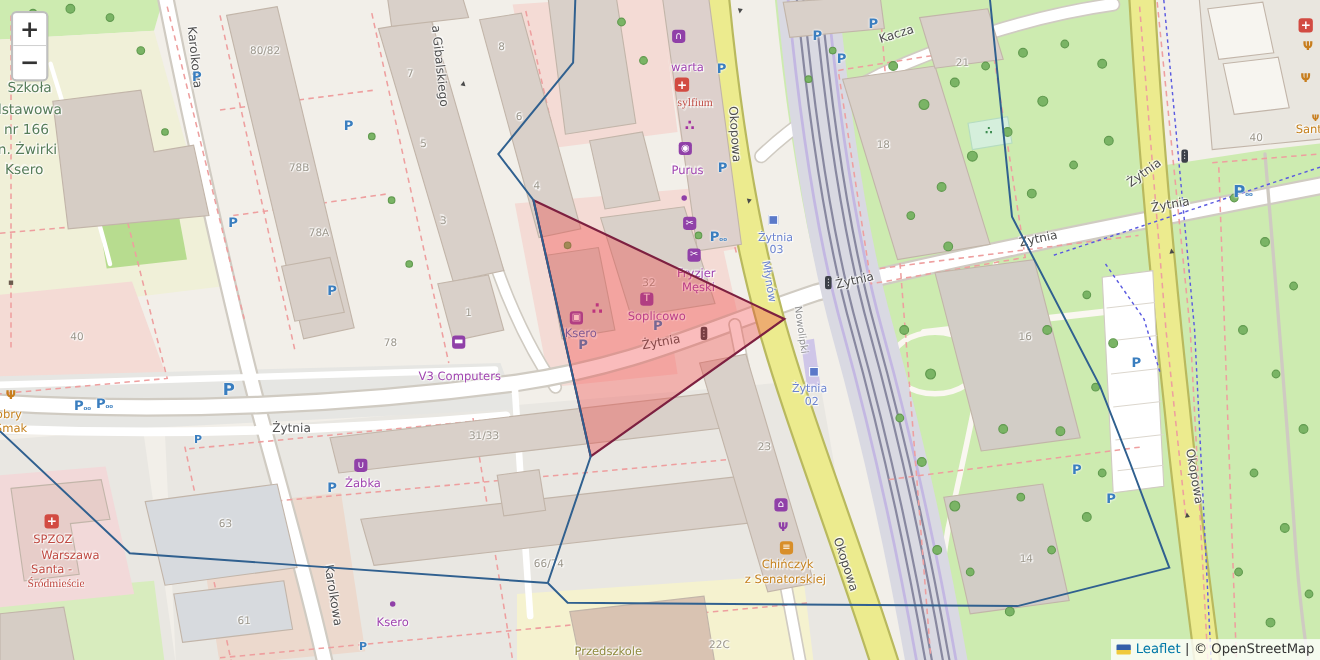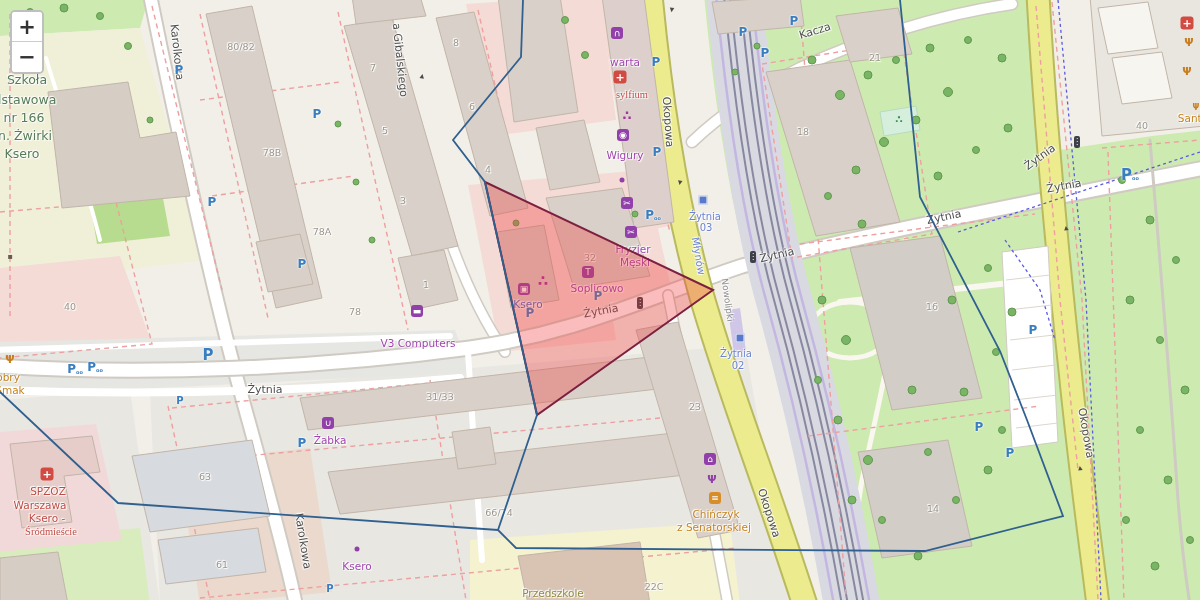--- a/index.html
+++ b/index.html
@@ -281,41 +281,41 @@
       <span class="lbl transit" style="left: 706px; top: 228px; transform: translate(-50%, -50%) rotate(0deg);">03</span>
       <span class="lbl transit" style="left: 736px; top: 354px; transform: translate(-50%, -50%) rotate(0deg);">Żytnia</span>
       <span class="lbl transit" style="left: 738px; top: 366px; transform: translate(-50%, -50%) rotate(0deg);">02</span>
       <span class="lbl school" style="left: 27px; top: 80px; transform: translate(-50%, -50%) rotate(0deg);">Szkoła</span>
       <span class="lbl school" style="left: 25px; top: 100px; transform: translate(-50%, -50%) rotate(0deg);">dstawowa</span>
       <span class="lbl school" style="left: 24px; top: 118px; transform: translate(-50%, -50%) rotate(0deg);">nr 166</span>
       <span class="lbl school" style="left: 25px; top: 136px; transform: translate(-50%, -50%) rotate(0deg);">n. Żwirki</span>
       <span class="lbl school" style="left: 22px; top: 154px; transform: translate(-50%, -50%) rotate(0deg);">Ksero</span>
       <span class="lbl shop" style="left: 625px; top: 62px; transform: translate(-50%, -50%) rotate(0deg);">warta</span>
       <span class="lbl health" style="left: 632px; top: 95px; transform: translate(-50%, -50%) rotate(0deg); font-family: Liberation Serif, serif;">sylfium</span>
-      <span class="lbl shop" style="left: 625px; top: 155px; transform: translate(-50%, -50%) rotate(0deg);">Wigury</span>
+      <span class="lbl shop" style="left: 625px; top: 155px; transform: translate(-50%, -50%) rotate(0deg);">Purus</span>
       <span class="lbl shop" style="left: 633px; top: 249px; transform: translate(-50%, -50%) rotate(0deg);">Fryzjer</span>
       <span class="lbl shop" style="left: 635px; top: 262px; transform: translate(-50%, -50%) rotate(0deg);">Męski</span>
       <span class="lbl shop" style="left: 597px; top: 288px; transform: translate(-50%, -50%) rotate(0deg);">Soplicowo</span>
       <span class="lbl office" style="left: 528px; top: 304px; transform: translate(-50%, -50%) rotate(0deg);">Ksero</span>
       <span class="lbl shop" style="left: 418px; top: 329px; transform: translate(-50%, -50%) rotate(0deg); margin-top: 14px;">V3 Computers</span>
       <span class="lbl shop" style="left: 330px; top: 440px; transform: translate(-50%, -50%) rotate(0deg);">Żabka</span>
       <span class="lbl shop" style="left: 357px; top: 566px; transform: translate(-50%, -50%) rotate(0deg);">Ksero</span>
       <span class="lbl food" style="left: 716px; top: 514px; transform: translate(-50%, -50%) rotate(0deg);">Chińczyk</span>
       <span class="lbl food" style="left: 714px; top: 527px; transform: translate(-50%, -50%) rotate(0deg);">z Senatorskiej</span>
       <span class="lbl food" style="left: 4px; top: 377px; transform: translate(-50%, -50%) rotate(0deg);">Dobry</span>
       <span class="lbl food" style="left: 10px; top: 390px; transform: translate(-50%, -50%) rotate(0deg);">Smak</span>
       <span class="lbl health" style="left: 48px; top: 491px; transform: translate(-50%, -50%) rotate(0deg);">SPZOZ</span>
-      <span class="lbl health" style="left: 40px; top: 505px; transform: translate(-50%, -50%) rotate(0deg);">Warszawa</span>
-      <span class="lbl health" style="left: 47px; top: 518px; transform: translate(-50%, -50%) rotate(0deg);">Ksero -</span>
+      <span class="lbl health" style="left: 64px; top: 505px; transform: translate(-50%, -50%) rotate(0deg);">Warszawa</span>
+      <span class="lbl health" style="left: 47px; top: 518px; transform: translate(-50%, -50%) rotate(0deg);">Santa -</span>
       <span class="lbl health" style="left: 51px; top: 532px; transform: translate(-50%, -50%) rotate(0deg); font-family: Liberation Serif, serif;">Śródmieście</span>
       <span class="lbl kindergarten" style="left: 553px; top: 593px; transform: translate(-50%, -50%) rotate(0deg);">Przedszkole</span>
       <span class="lbl food" style="left: 1193px; top: 118px; transform: translate(-50%, -50%) rotate(0deg);">Santa</span>
       <span class="lbl housenum" style="left: 241px; top: 47px; transform: translate(-50%, -50%) rotate(0deg);">80/82</span>
       <span class="lbl housenum" style="left: 272px; top: 153px; transform: translate(-50%, -50%) rotate(0deg);">78B</span>
-      <span class="lbl housenum" style="left: 290px; top: 232px; transform: translate(-50%, -50%) rotate(0deg); margin-left: 32px;">78A</span>
+      <span class="lbl housenum" style="left: 290px; top: 212px; transform: translate(-50%, -50%) rotate(0deg);">78A</span>
       <span class="lbl housenum" style="left: 355px; top: 312px; transform: translate(-50%, -50%) rotate(0deg);">78</span>
       <span class="lbl housenum" style="left: 70px; top: 307px; transform: translate(-50%, -50%) rotate(0deg);">40</span>
       <span class="lbl housenum" style="left: 205px; top: 477px; transform: translate(-50%, -50%) rotate(0deg);">63</span>
       <span class="lbl housenum" style="left: 222px; top: 565px; transform: translate(-50%, -50%) rotate(0deg);">61</span>
       <span class="lbl housenum" style="left: 456px; top: 43px; transform: translate(-50%, -50%) rotate(0deg);">8</span>
       <span class="lbl housenum" style="left: 373px; top: 68px; transform: translate(-50%, -50%) rotate(0deg);">7</span>
       <span class="lbl housenum" style="left: 472px; top: 107px; transform: translate(-50%, -50%) rotate(0deg);">6</span>
       <span class="lbl housenum" style="left: 385px; top: 131px; transform: translate(-50%, -50%) rotate(0deg);">5</span>
       <span class="lbl housenum" style="left: 488px; top: 170px; transform: translate(-50%, -50%) rotate(0deg);">4</span>
       <span class="lbl housenum" style="left: 403px; top: 201px; transform: translate(-50%, -50%) rotate(0deg);">3</span>
@@ -393,14 +393,20 @@
       <polyline points="523,0 521,57 453,140 485,182 537,415 498,530" fill="none" stroke="#30608f" stroke-width="1.8"></polyline>
       <polyline points="0,392 118,503 498,530" fill="none" stroke="#30608f" stroke-width="1.8"></polyline>
       <polyline points="498,530 516,548 925,551 1063,516 1027,420 1000,351 920,197 900,0" fill="none" stroke="#30608f" stroke-width="1.8"></polyline>
     </svg>
 
   <div class="zoomctl">
     <div class="zoombtn">+</div>
     <div class="zoombtn">−</div>
   </div>
 
+  <div class="attribution">
+    <span class="flag"></span>
+    <a href="#">Leaflet</a>
+    <span>|</span>
+    <span>© OpenStreetMap</span>
+  </div>
 
 </div>
 
 </body></html>

